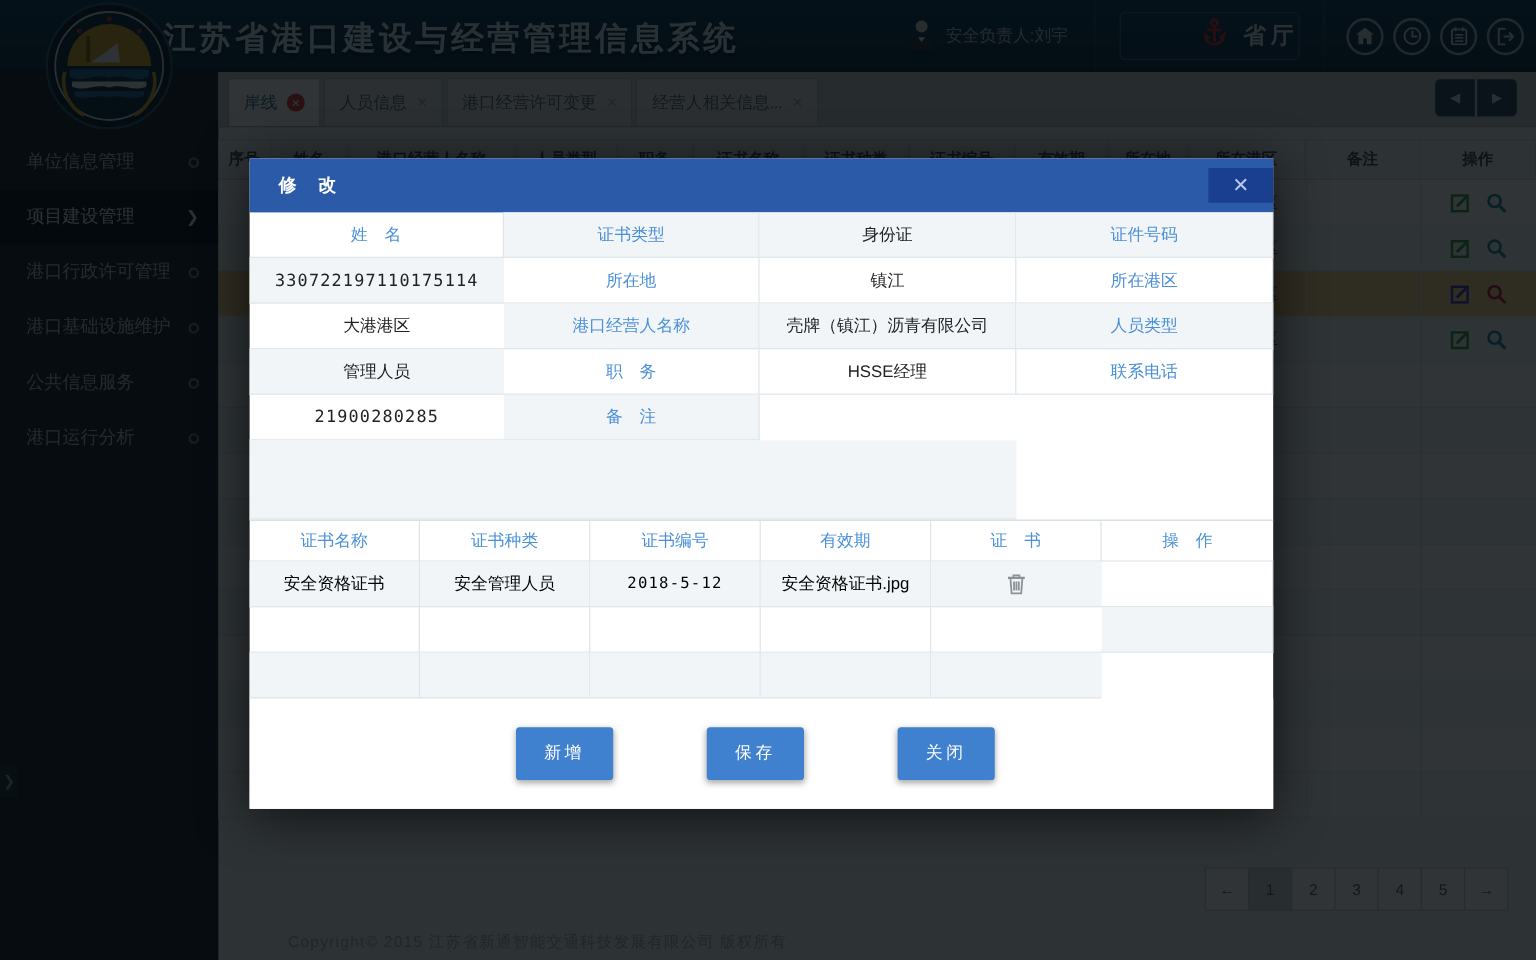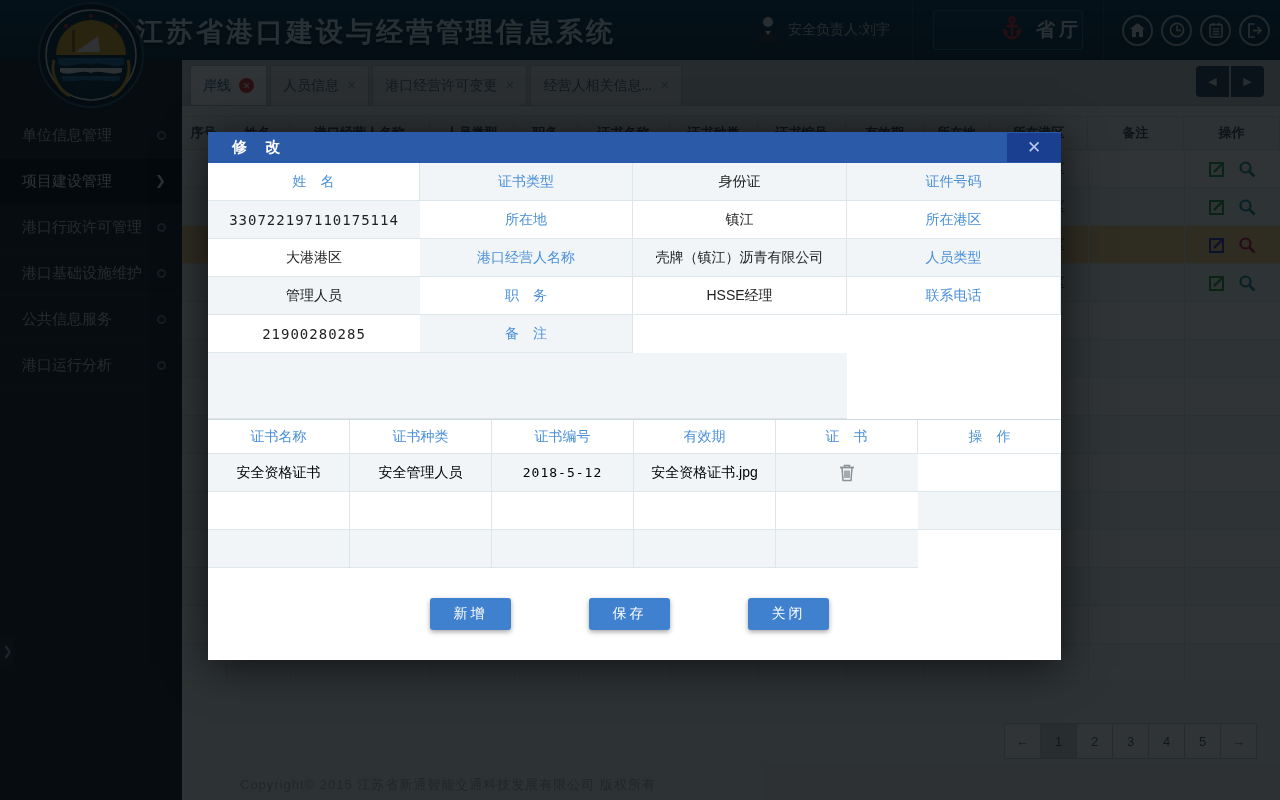--- a/index.html
+++ b/index.html
@@ -80,42 +80,42 @@
     font-size:13px; display:flex; align-items:center; justify-content:center; cursor:pointer; }
   .page-btn.current { background:#d2d7db; }
   .copyright { position:absolute; left:240px; top:776px; font-size:13px; color:#a9b1b6; letter-spacing:1px; }
 
   
   .dim { position:absolute; inset:0; background:rgba(3,7,10,0.82); z-index:50; }
 
   
   .modal { position:absolute; left:208px; top:132px; width:853px; z-index:100; background:#fff;
     box-shadow:0 6px 40px rgba(0,0,0,.65); }
-  .modal-header { height:31px; background:#2a5aa8; display:flex; align-items:center; }
+  .modal-header { height:45px; background:#2a5aa8; display:flex; align-items:center; }
   .modal-title { flex:1; padding-left:24px; color:#fff; font-size:15px; font-weight:bold; letter-spacing:7px; }
   .modal-close { width:54px; height:29px; background:#1b3f90; color:#b7c8ea; font-size:17px;
     display:flex; align-items:center; justify-content:center; cursor:pointer; }
   .mform { display:grid; grid-template-columns:212px 213px 214px 214px;
     grid-template-rows:38px 38px 38px 38px 38px 66px; }
   .mcell { display:flex; align-items:center; justify-content:center; font-size:14px;
     border-bottom:1px solid #dde6ea; border-right:1px solid #dde6ea; overflow:hidden; white-space:nowrap; }
   .mcell.lastcol { border-right:none; }
   .mlabel { color:#4a90d8; }
   .mvalue { color:#222; }
   .mono { font-family:"DejaVu Sans Mono","Liberation Mono",monospace; letter-spacing:1px; font-size:14px; }
   .rowshade { background:#f1f5f8; }
   .span3 { grid-column:span 3; border-right:none; }
   .ctable { display:grid; grid-template-columns:142px 142px 142px 142px 142px 143px;
     grid-template-rows:34px 38px 38px 38px; border-top:1px solid #cfdade; }
   .ccell { display:flex; align-items:center; justify-content:center; font-size:14px;
     border-bottom:1px solid #dde6ea; border-right:1px solid #dde6ea; overflow:hidden; white-space:nowrap; }
   .ccell.h { color:#4a90d8; }
   .ccell.lastcol { border-right:none; }
   .modal-footer { height:92px; display:flex; align-items:center; padding-left:222px; gap:78px; background:#fff; }
-  .mbtn { width:81px; height:32px; background:#3f80cf; border:none; border-radius:3px; color:#fff; font-size:14px;
+  .mbtn { width:81px; height:44px; background:#3f80cf; border:none; border-radius:3px; color:#fff; font-size:14px;
     letter-spacing:3px; cursor:pointer; box-shadow:0 2px 5px rgba(0,0,0,.35);
     font-family:"Liberation Sans","DejaVu Sans",sans-serif; }
 </style>
 </head>
 <body>
 
 <div class="app">
 
   <div class="topbar">
     <div class="app-title">江苏省港口建设与经营管理信息系统</div>

